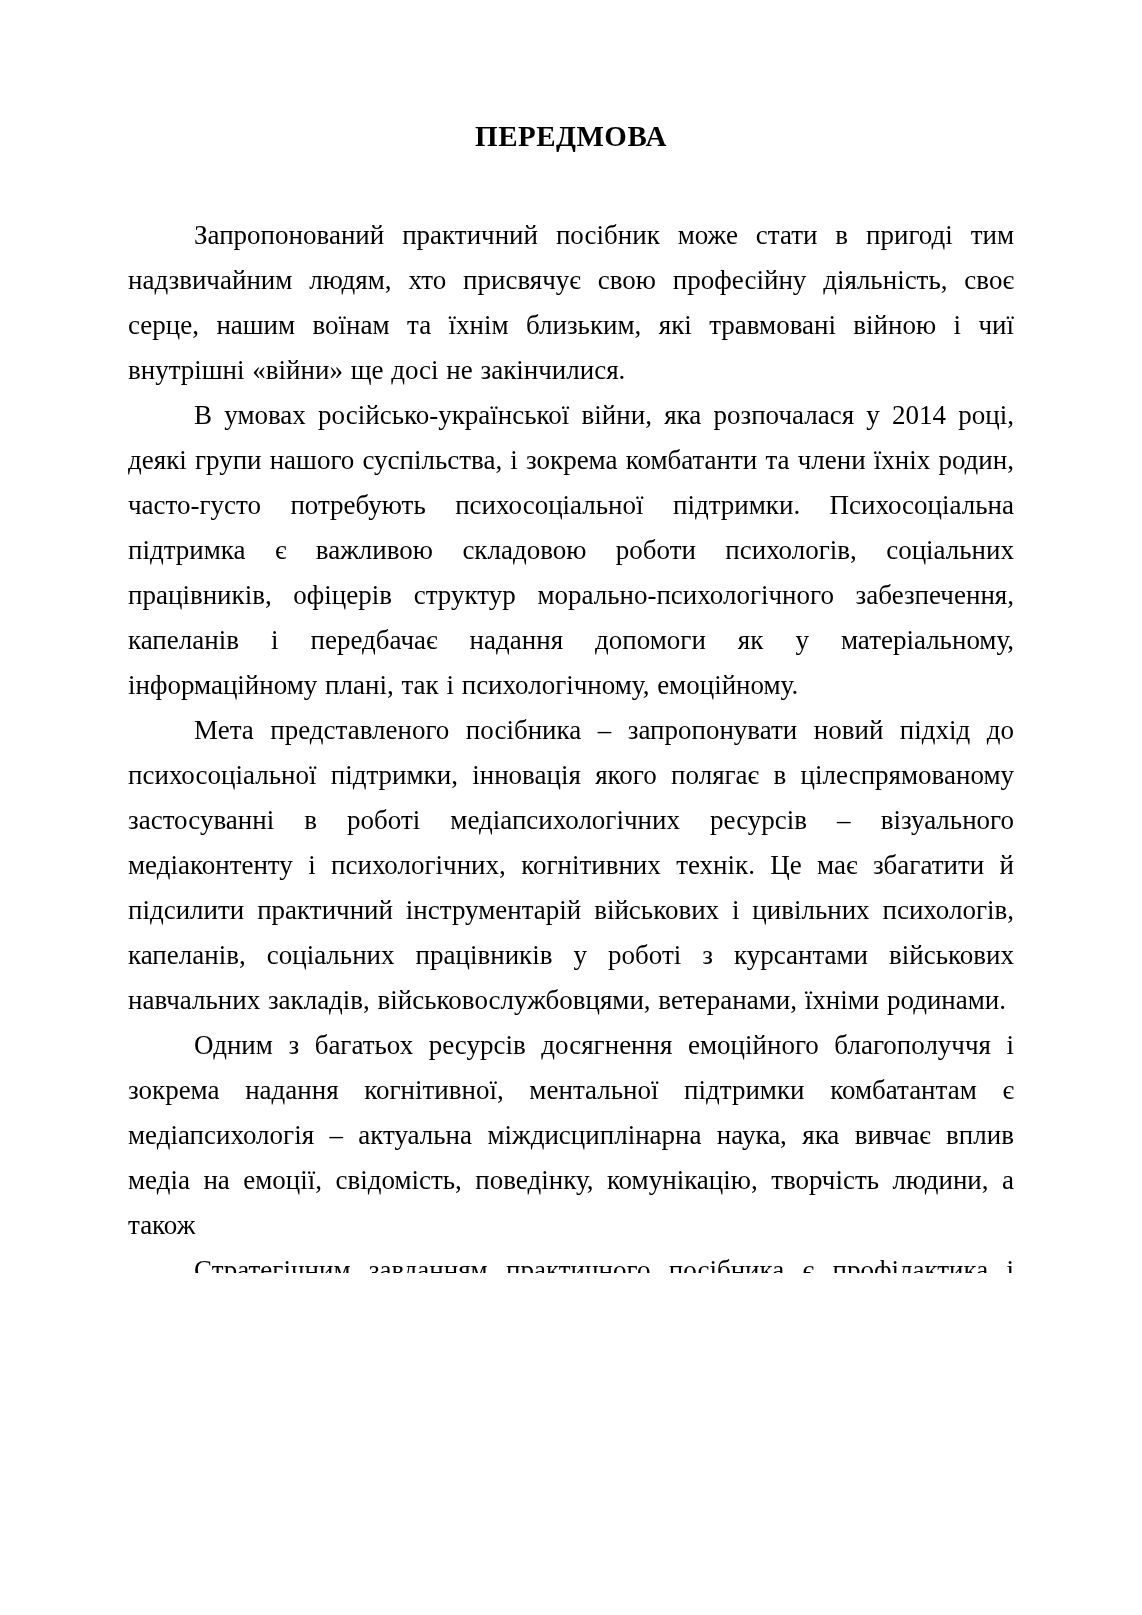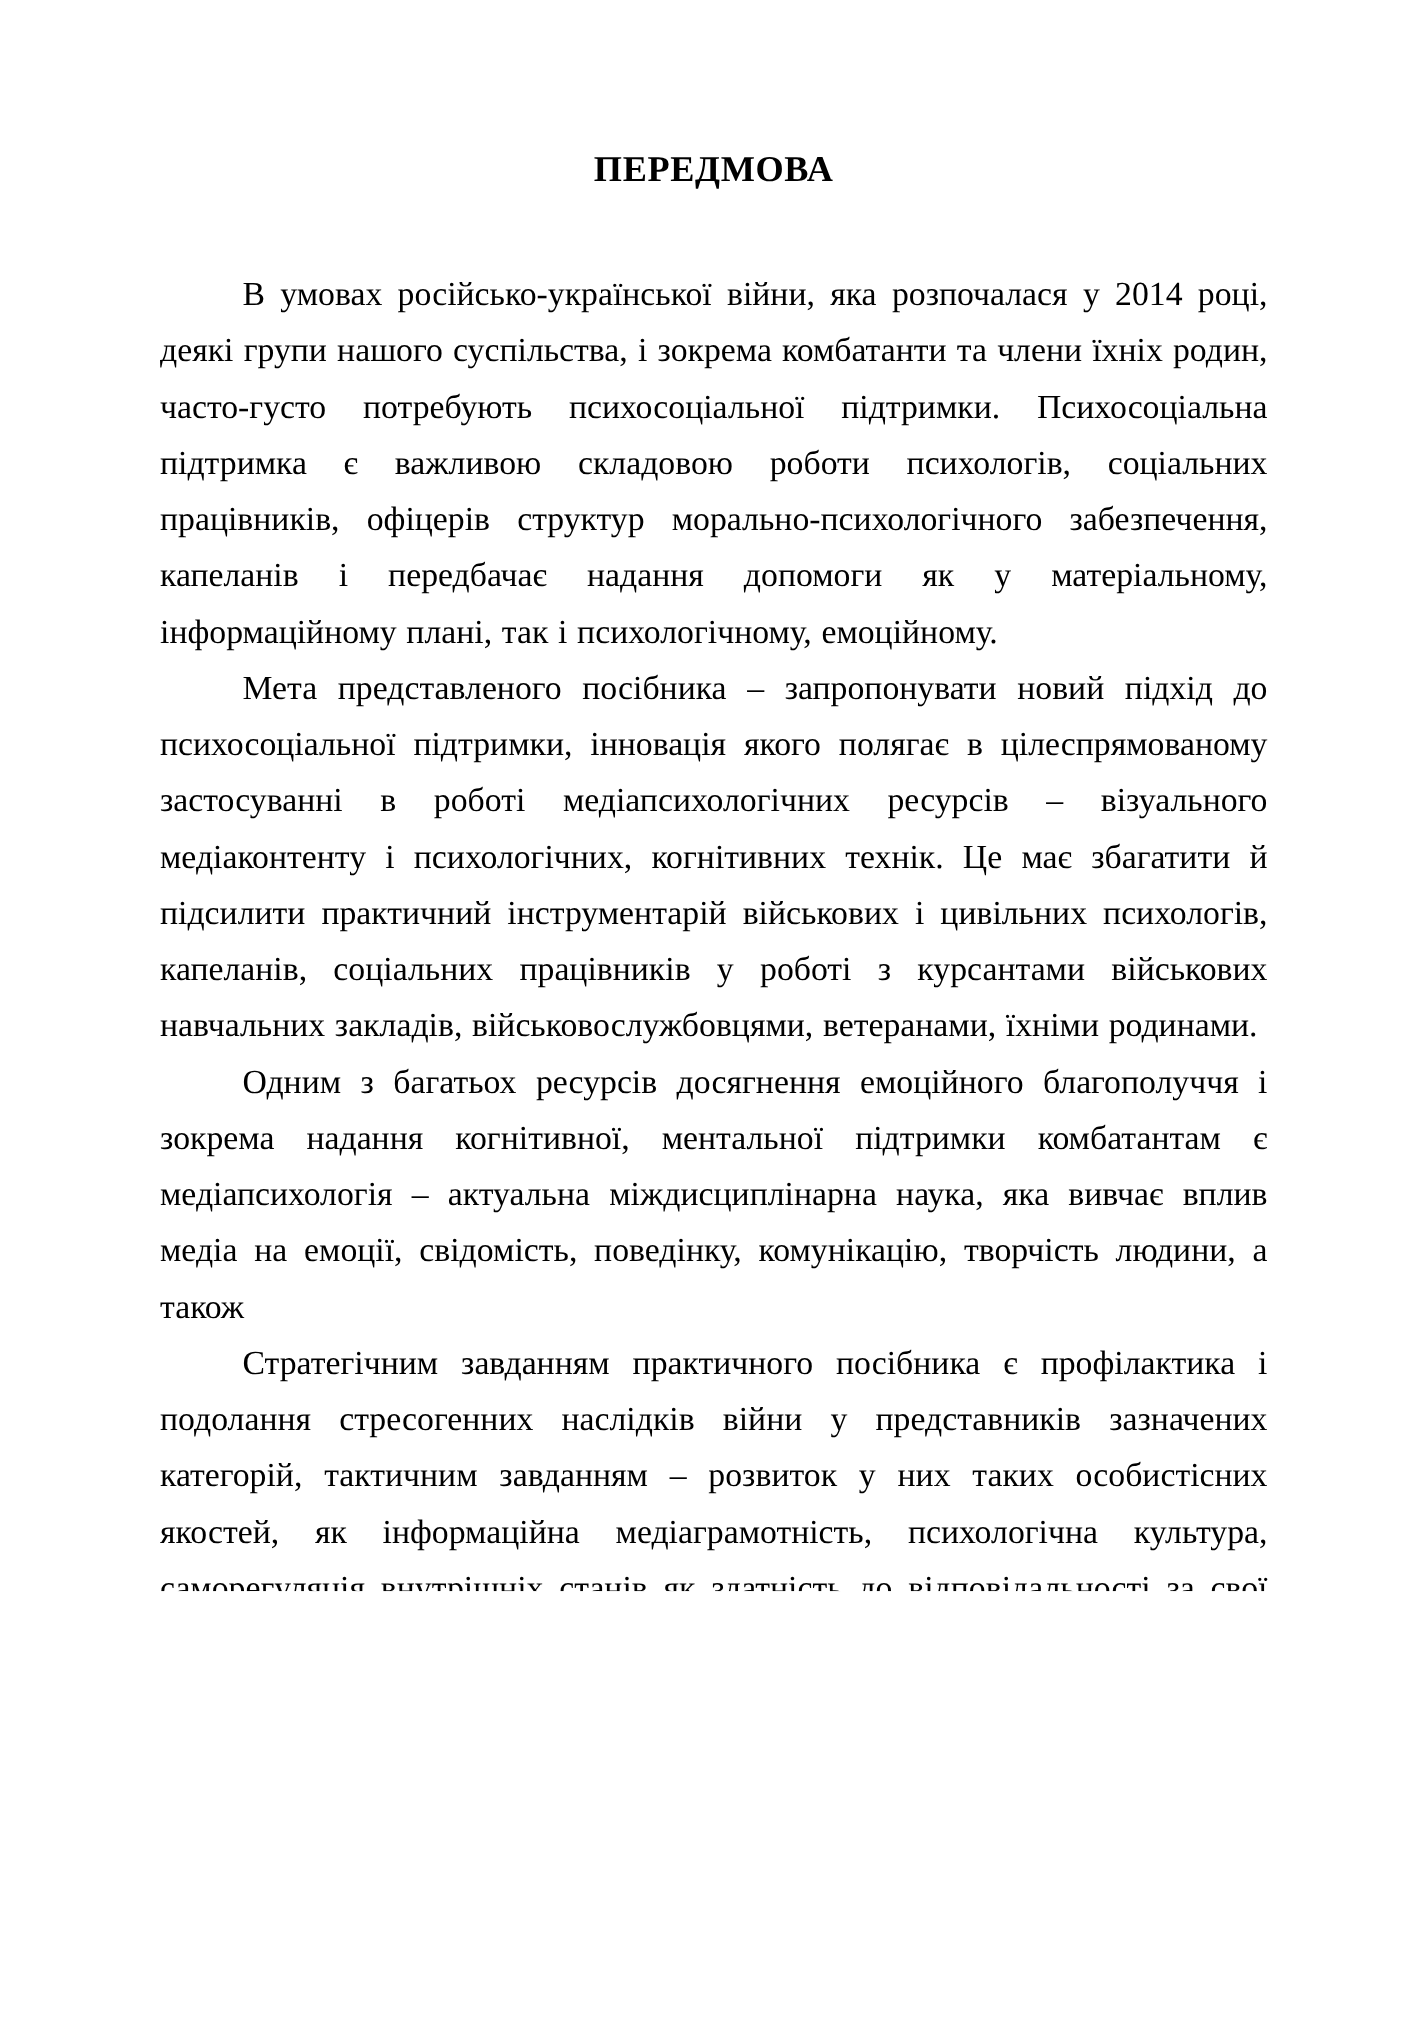--- a/index.html
+++ b/index.html
@@ -45,19 +45,20 @@
     font-size: 27px;
     line-height: 30px;
   }
 </style>
 </head>
 <body>
 
 <div class="page">
   <div class="content">
     <h1 class="title">ПЕРЕДМОВА</h1>
+    <p class="para">Запропонований практичний посібник може стати в пригоді тим надзвичайним людям, хто присвячує свою професійну діяльність, своє серце, нашим воїнам та їхнім близьким, які травмовані війною і чиї внутрішні «війни» ще досі не закінчилися.</p>
     <p class="para">В умовах російсько-української війни, яка розпочалася у 2014 році, деякі групи нашого суспільства, і зокрема комбатанти та члени їхніх родин, часто-густо потребують психосоціальної підтримки. Психосоціальна підтримка є важливою складовою роботи психологів, соціальних працівників, офіцерів структур морально-психологічного забезпечення, капеланів і передбачає надання допомоги як у матеріальному, інформаційному плані, так і психологічному, емоційному.</p>
     <p class="para">Мета представленого посібника – запропонувати новий підхід до психосоціальної підтримки, інновація якого полягає в цілеспрямованому застосуванні в роботі медіапсихологічних ресурсів – візуального медіаконтенту і психологічних, когнітивних технік. Це має збагатити й підсилити практичний інструментарій військових і цивільних психологів, капеланів, соціальних працівників у роботі з курсантами військових навчальних закладів, військовослужбовцями, ветеранами, їхніми родинами.</p>
     <p class="para">Одним з багатьох ресурсів досягнення емоційного благополуччя і зокрема надання когнітивної, ментальної підтримки комбатантам є медіапсихологія – актуальна міждисциплінарна наука, яка вивчає вплив медіа на емоції, свідомість, поведінку, комунікацію, творчість людини, а також</p>
     <p class="para">Стратегічним завданням практичного посібника є профілактика і подолання стресогенних наслідків війни у представників зазначених категорій, тактичним завданням – розвиток у них таких особистісних якостей, як інформаційна медіаграмотність, психологічна культура, саморегуляція внутрішніх станів як здатність до відповідальності за свої емоції, думки, поведінку.</p>
   </div>
   <div class="pagenum">5</div>
 </div>
 
 </body></html>

